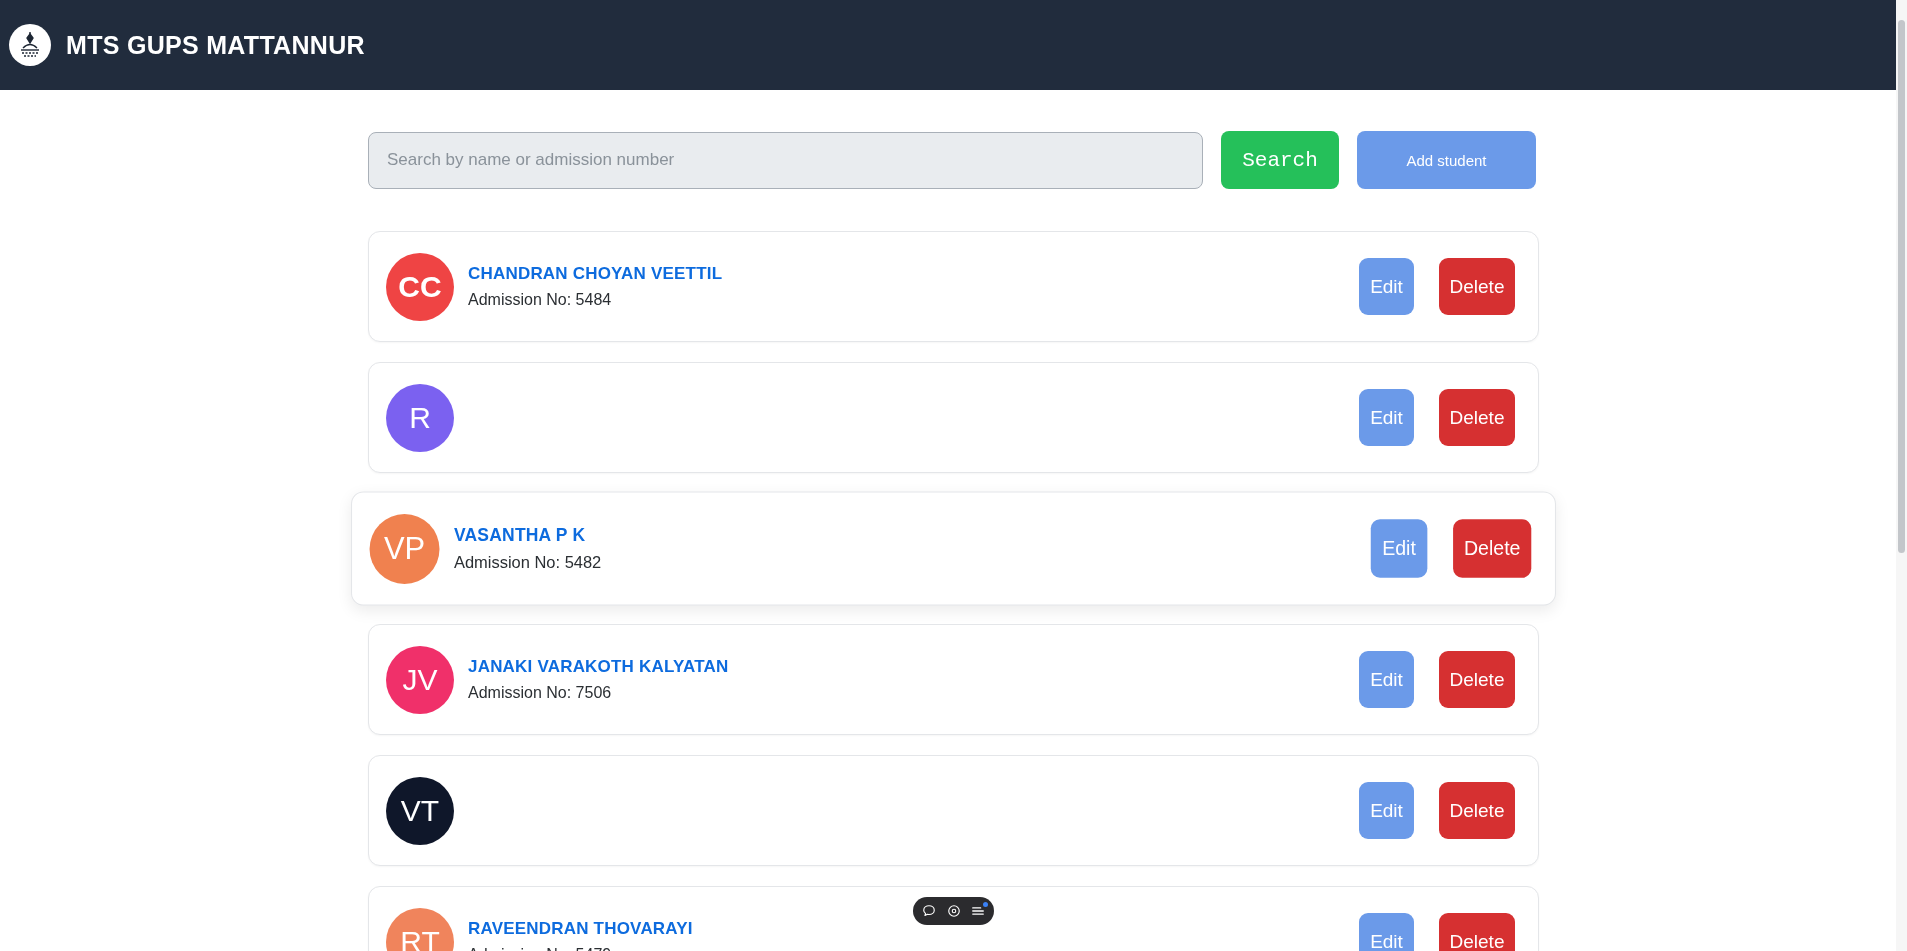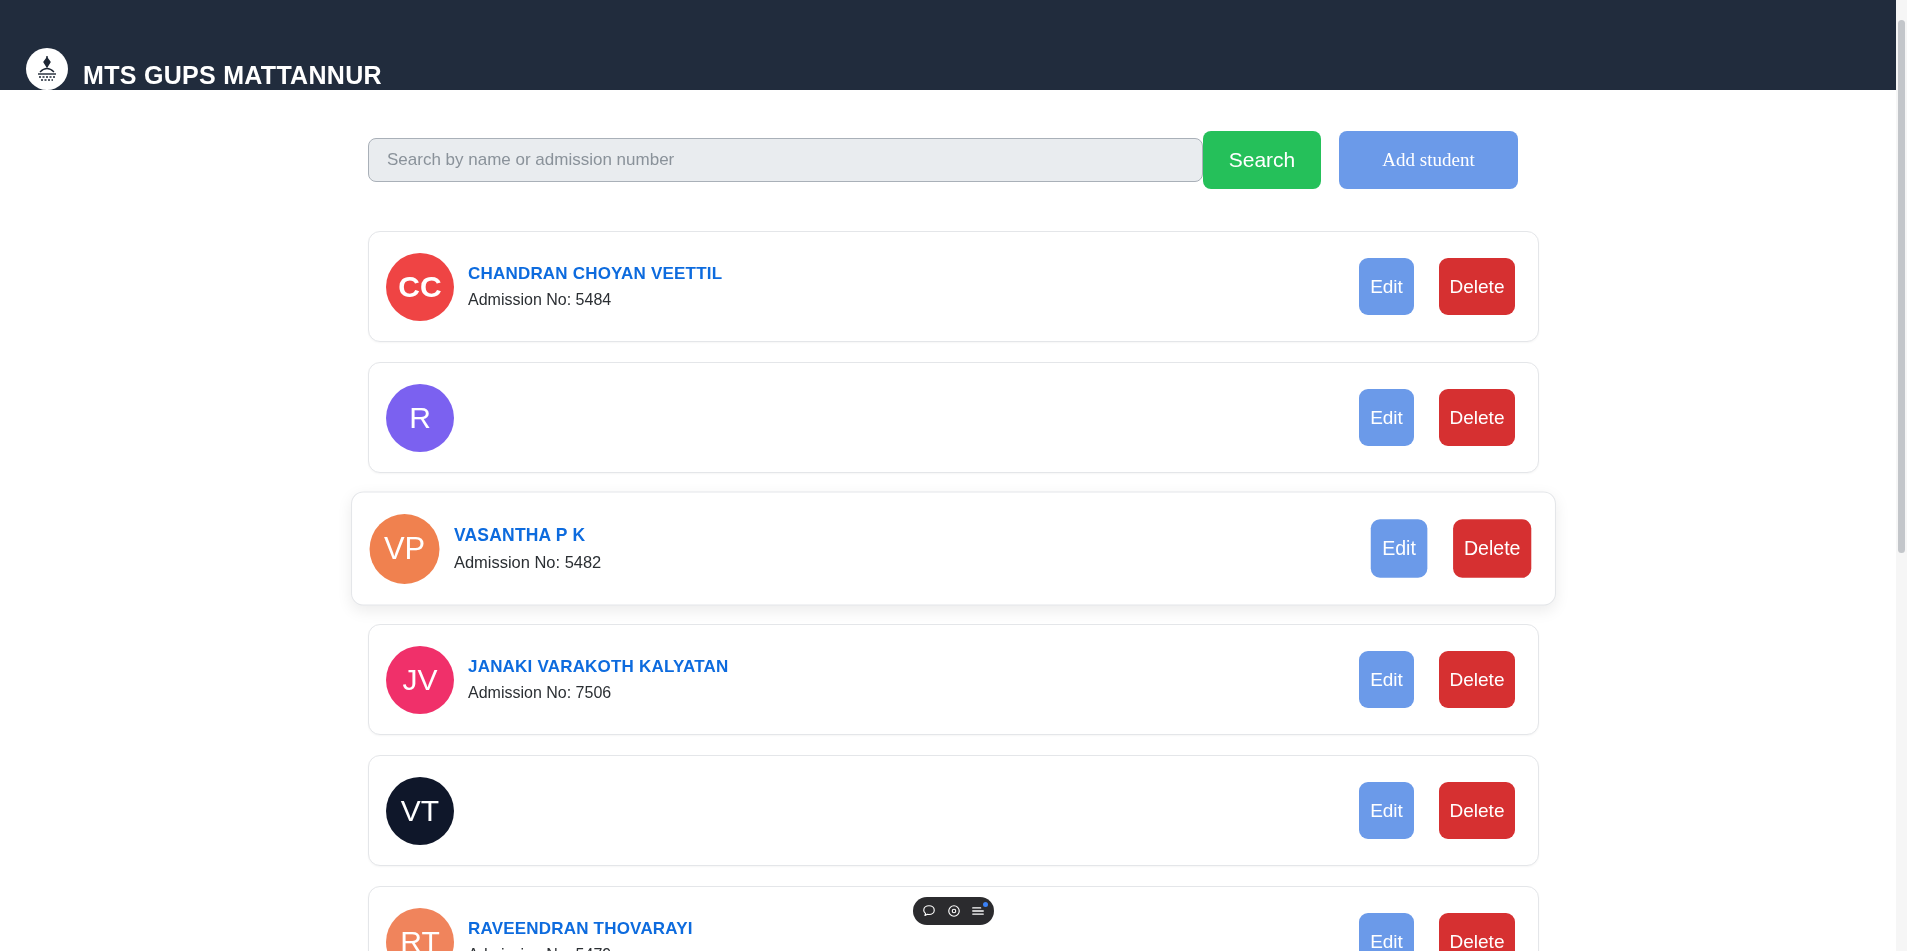--- a/index.html
+++ b/index.html
@@ -9,22 +9,22 @@
     background: #ffffff;
     overflow: hidden;
     position: relative;
   }
 
   
   .navbar {
     height: 90px;
     background: var(--navbar-bg);
     display: flex;
-    align-items: flex-end;
-    padding-left: 26px;
+    align-items: center;
+    padding-left: 9px;
   }
   .logo {
     width: 42px; height: 42px;
     background: #ffffff;
     border-radius: 50%;
     display: flex; align-items: center; justify-content: center;
     flex: 0 0 auto;
   }
   .navbar-title {
     color: #ffffff;
@@ -40,48 +40,49 @@
     margin: 0 auto;
   }
 
   
   .search-row {
     margin-top: 41px;
     display: flex;
     align-items: center;
   }
   .search-input {
-    width: 835px; height: 44px;
+    width: 835px; height: 57px;
     background: #e9ecef;
     border: 1px solid #a9b0b8;
     border-radius: 8px;
     padding: 0 18px;
     font-size: 17px;
     color: #495057;
     font-family: inherit;
     outline: none;
   }
   .search-input::placeholder { color: #8a929a; }
   .btn-search {
+    margin-left: 18px;
     width: 118px; height: 58px;
     background: var(--green);
     color: #fff;
     border: none; border-radius: 8px;
     font-size: 21px;
-    font-family: Liberation Sans, sans-serif;
+    font-family: Liberation Mono, monospace;
     cursor: pointer;
   }
   .btn-add {
     margin-left: 18px;
     width: 179px; height: 58px;
     background: var(--blue);
     color: #fff;
     border: none; border-radius: 8px;
-    font-size: 19px;
-    font-family: Liberation Serif, serif;
+    font-size: 15px;
+    font-family: Liberation Sans, sans-serif;
     cursor: pointer;
   }
 
   
   .cards { margin-top: 42px; }
   .card {
     height: 111px;
     background: #fff;
     border: 1px solid #e4e6e9;
     border-radius: 12px;

